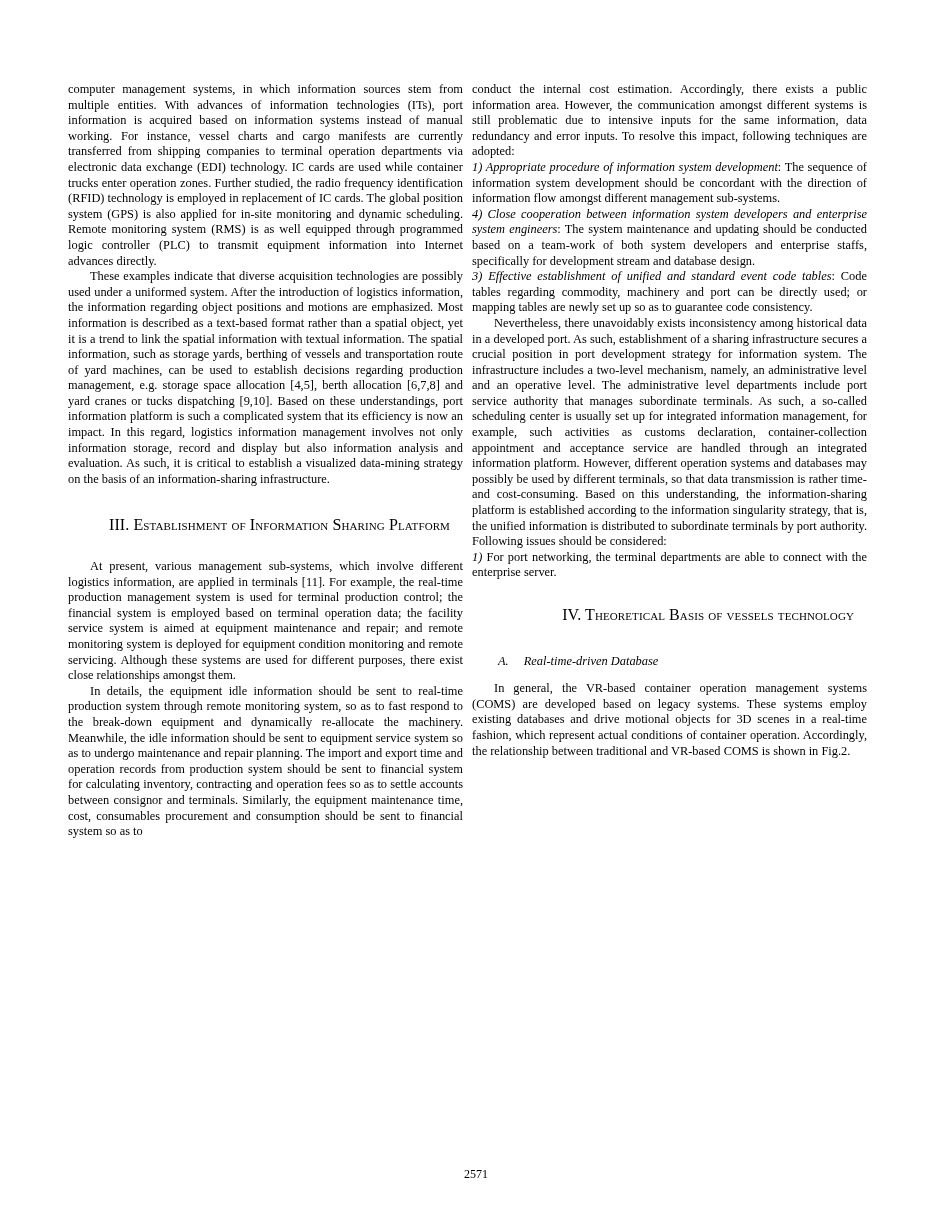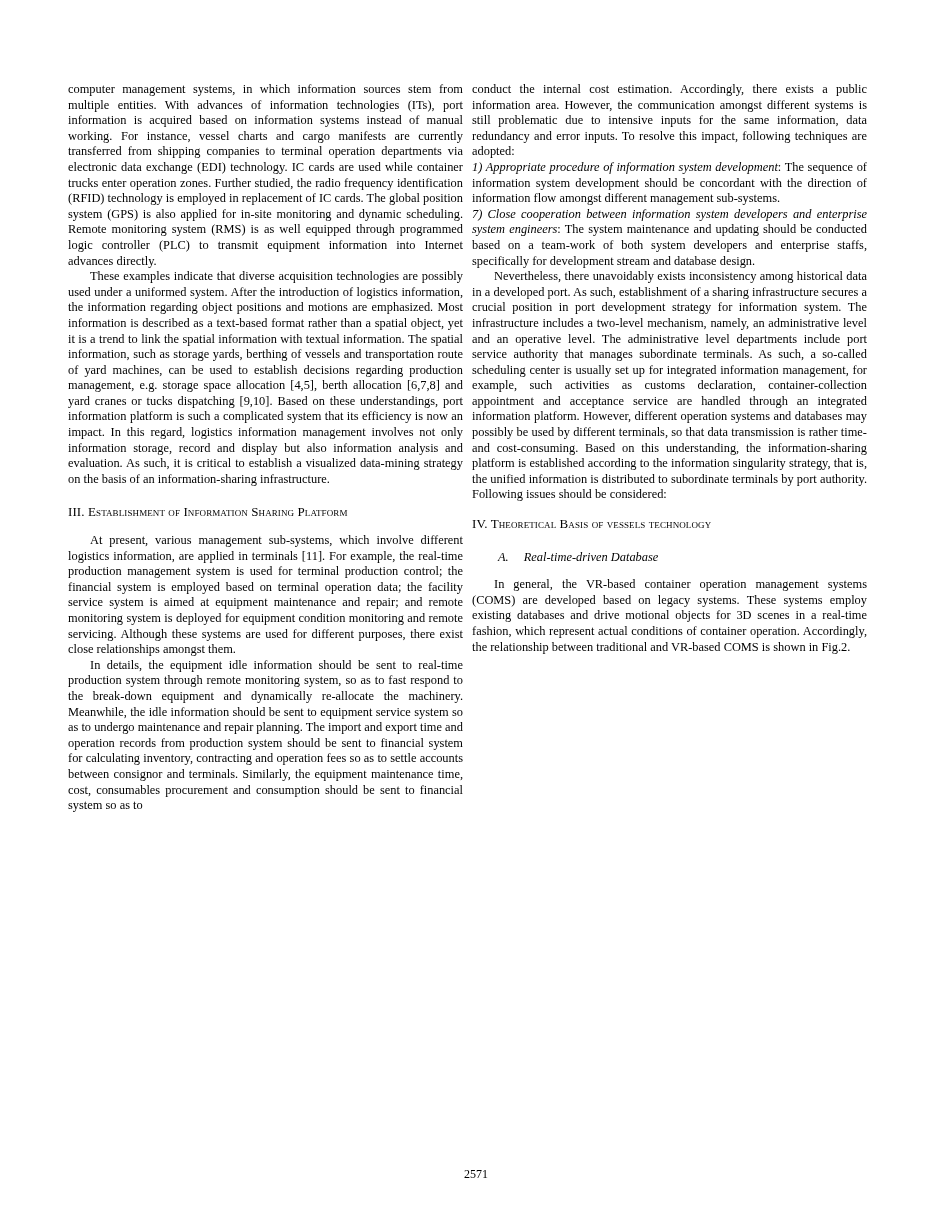--- a/index.html
+++ b/index.html
@@ -44,23 +44,23 @@
   p.indent {
     text-indent: 22px;
   }
   p.noindent {
     text-indent: 0;
   }
   .gap-sm { height: 6px; }
   .gap-md { height: 13px; }
   .gap-lg { height: 17px; }
   .section-head {
-    font-size: 13px;
-    text-align: left;
-    margin: 0;
+    font-size: 16px;
+    text-align: right;
+    margin: 13px;
     font-variant: small-caps;
     letter-spacing: 0.1px;
   }
   .section-head .num {
     font-variant: normal;
   }
   .subsection-head {
     font-size: 12.4px;
     font-style: italic;
     margin: 12px;
@@ -105,25 +105,27 @@
 
       <p class="indent">At present, various management sub-systems, which involve different logistics information, are applied in terminals [11]. For example, the real-time production management system is used for terminal production control; the financial system is employed based on terminal operation data; the facility service system is aimed at equipment maintenance and repair; and remote monitoring system is deployed for equipment condition monitoring and remote servicing. Although these systems are used for different purposes, there exist close relationships amongst them.</p>
       <p class="indent">In details, the equipment idle information should be sent to real-time production system through remote monitoring system, so as to fast respond to the break-down equipment and dynamically re-allocate the machinery. Meanwhile, the idle information should be sent to equipment service system so as to undergo maintenance and repair planning. The import and export time and operation records from production system should be sent to financial system for calculating inventory, contracting and operation fees so as to settle accounts between consignor and terminals. Similarly, the equipment maintenance time, cost, consumables procurement and consumption should be sent to financial system so as to</p>
     </div>
 
     <div class="col">
       <p class="noindent">conduct the internal cost estimation. Accordingly, there exists a public information area. However, the communication amongst different systems is still problematic due to intensive inputs for the same information, data redundancy and error inputs. To resolve this impact, following techniques are adopted:</p>
 
       <p class="noindent"><em class="run-in">1) Appropriate procedure of information system development</em><span>: The sequence of information system development should be concordant with the direction of information flow amongst different management sub-systems.</span></p>
 
-      <p class="noindent"><em class="run-in">7) Close cooperation between information system developers and enterprise system engineers</em><span>: The system maintenance and updating should be conducted based on a team-work of both system developers and enterprise staffs, specifically for development stream and database design.</span></p>
+      <p class="noindent"><em class="run-in">4) Close cooperation between information system developers and enterprise system engineers</em><span>: The system maintenance and updating should be conducted based on a team-work of both system developers and enterprise staffs, specifically for development stream and database design.</span></p>
 
+      <p class="noindent"><em class="run-in">3) Effective establishment of unified and standard event code tables</em><span>: Code tables regarding commodity, machinery and port can be directly used; or mapping tables are newly set up so as to guarantee code consistency.</span></p>
 
       <p class="indent">Nevertheless, there unavoidably exists inconsistency among historical data in a developed port. As such, establishment of a sharing infrastructure secures a crucial position in port development strategy for information system. The infrastructure includes a two-level mechanism, namely, an administrative level and an operative level. The administrative level departments include port service authority that manages subordinate terminals. As such, a so-called scheduling center is usually set up for integrated information management, for example, such activities as customs declaration, container-collection appointment and acceptance service are handled through an integrated information platform. However, different operation systems and databases may possibly be used by different terminals, so that data transmission is rather time- and cost-consuming. Based on this understanding, the information-sharing platform is established according to the information singularity strategy, that is, the unified information is distributed to subordinate terminals by port authority. Following issues should be considered:</p>
 
+      <p class="noindent"><em class="run-in">1)</em><span> For port networking, the terminal departments are able to connect with the enterprise server.</span></p>
 
 
       <div class="gap-md"></div>
       <p class="section-head">
         <span class="num">IV.</span>
         <span>Theoretical Basis of vessels technology</span>
       </p>
       <div class="gap-sm"></div>
 
       <p class="subsection-head">

